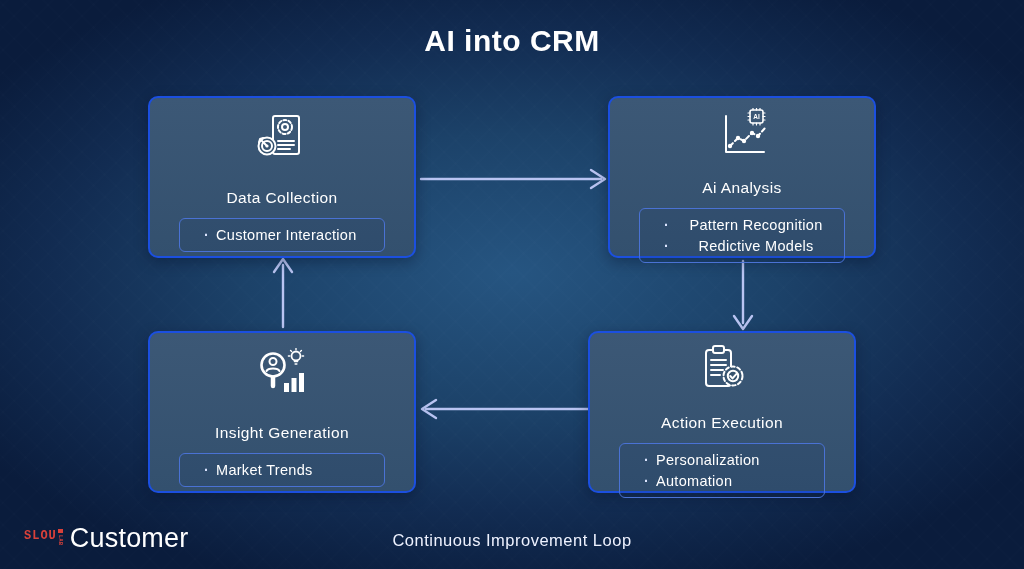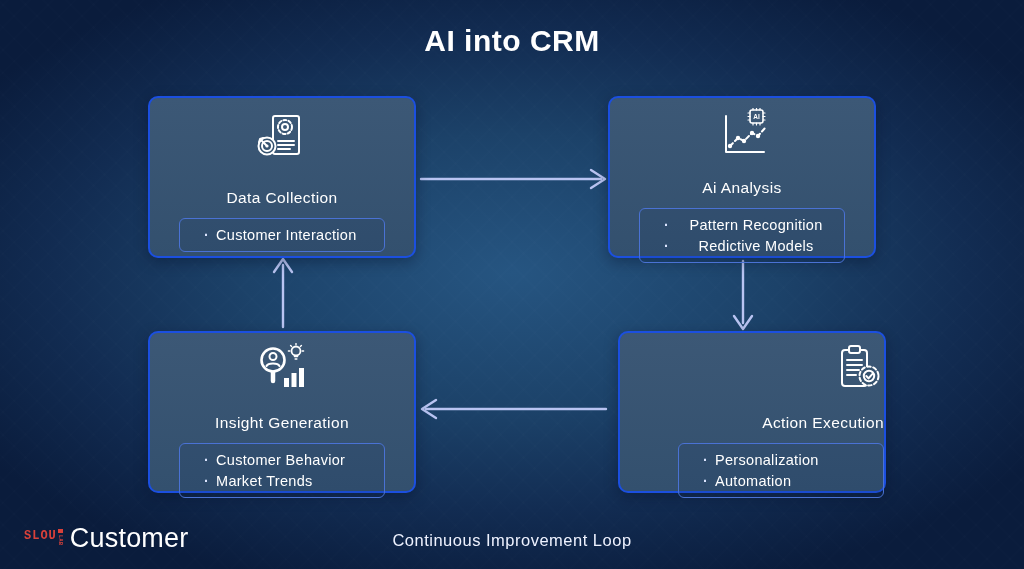--- a/index.html
+++ b/index.html
@@ -30,21 +30,21 @@
   .card{
     position:absolute;width:268px;height:162px;border-radius:10px;
     border:2.5px solid var(--card-border);
     background:linear-gradient(180deg,var(--card-fill-top),var(--card-fill-bottom));
     display:flex;flex-direction:column;align-items:center;
     padding-top:10px;color:var(--text-color);
     box-shadow:0 4px 14px rgba(4,12,34,.35);
   }
   .card-1{left:148px;top:96px;}
   .card-2{left:608px;top:96px;text-align:center;}
-  .card-3{left:618px;top:331px;align-items:flex-end;}
+  .card-3{left:588px;top:331px;}
   .card-4{left:148px;top:331px;}
   .card-icon{height:58px;display:flex;align-items:center;justify-content:center;}
   .card-icon svg{stroke:#fff;fill:none;stroke-width:2;stroke-linecap:round;stroke-linejoin:round;}
   .card-title{margin-top:23px;font-size:15.5px;font-weight:500;letter-spacing:.4px;}
   .list-box{
     margin-top:11px;width:206px;border:1px solid var(--inner-border);
     border-radius:6px;background:rgba(22,48,96,.12);padding:6px 8px 5px 8px;
   }
   .list-box ul{list-style:none;}
   .list-box li{
@@ -177,21 +177,20 @@
         <path d="M38.5 13.5h3M39.2 16h1.6" stroke-width="1.6"></path>
         <path d="M40 .5v1.3M33.8 8h-1.4M46.2 8h1.4M35.6 3.6l-1-1M44.4 3.6l1-1" stroke-width="1.4"></path>
         <rect x="28" y="35" width="5" height="9" fill="#fff" stroke="none"></rect>
         <rect x="35.5" y="30" width="5" height="14" fill="#fff" stroke="none"></rect>
         <rect x="43" y="25" width="5" height="19" fill="#fff" stroke="none"></rect>
       </svg>
     </div>
     <div class="card-title">Insight Generation</div>
     <div class="list-box">
       <ul>
-        <li>Customer Behavior</li>
         <li>Market Trends</li>
       </ul>
     </div>
   </div>
 
   <div class="footer-caption">Continuous Improvement Loop</div>
 
   <div class="logo">
     <div class="logo-mark">
       <div class="mark-main">

